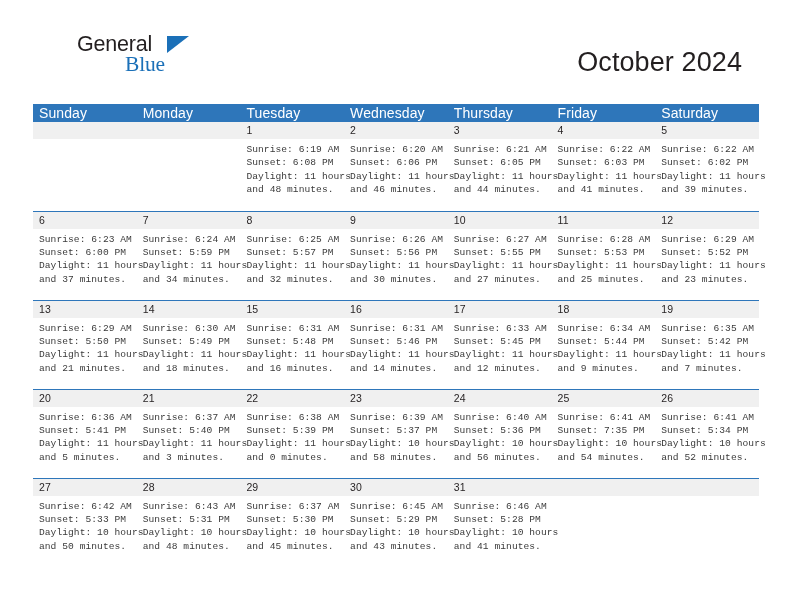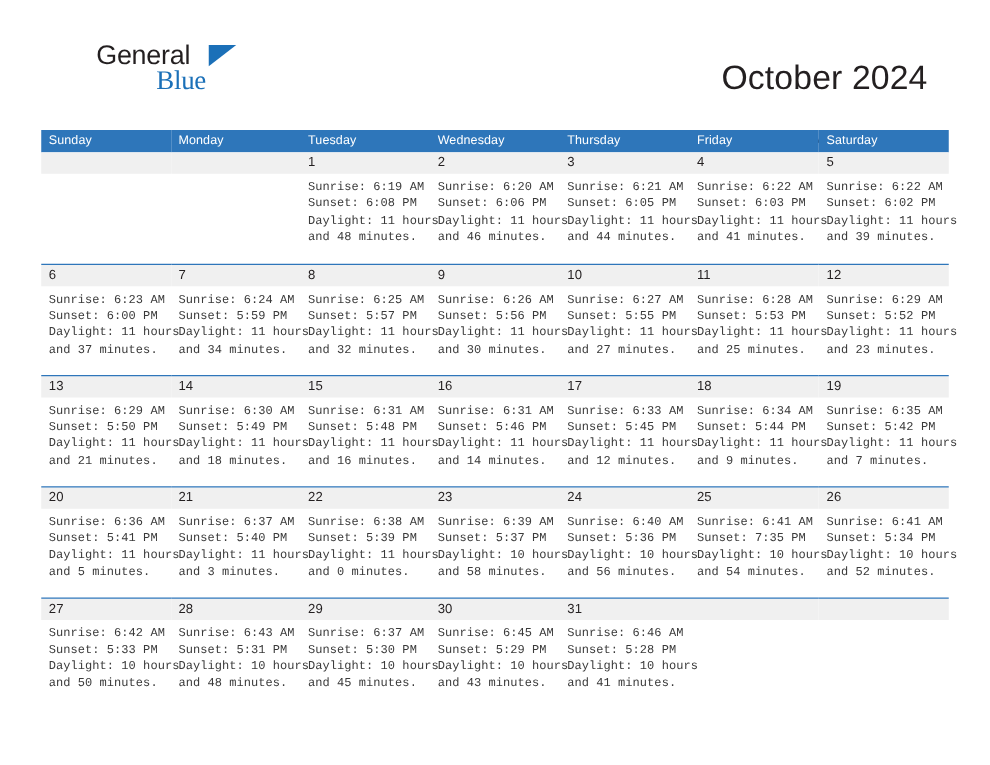--- a/index.html
+++ b/index.html
@@ -95,21 +95,21 @@
     border-collapse: collapse;
     table-layout: fixed;
   }
   .calendar th, .calendar td {
     padding: 0;
     margin: 0;
   }
   .dow-row th {
     background: #2e76ba;
     color: #ffffff;
-    font-size: 10px;
+    font-size: 14px;
     font-weight: normal;
     text-align: left;
     height: 18px;
     line-height: 18px;
     padding-left: 6px;
     box-sizing: border-box;
     letter-spacing: 0.1px;
   }
   .day-cell {
     vertical-align: top;

